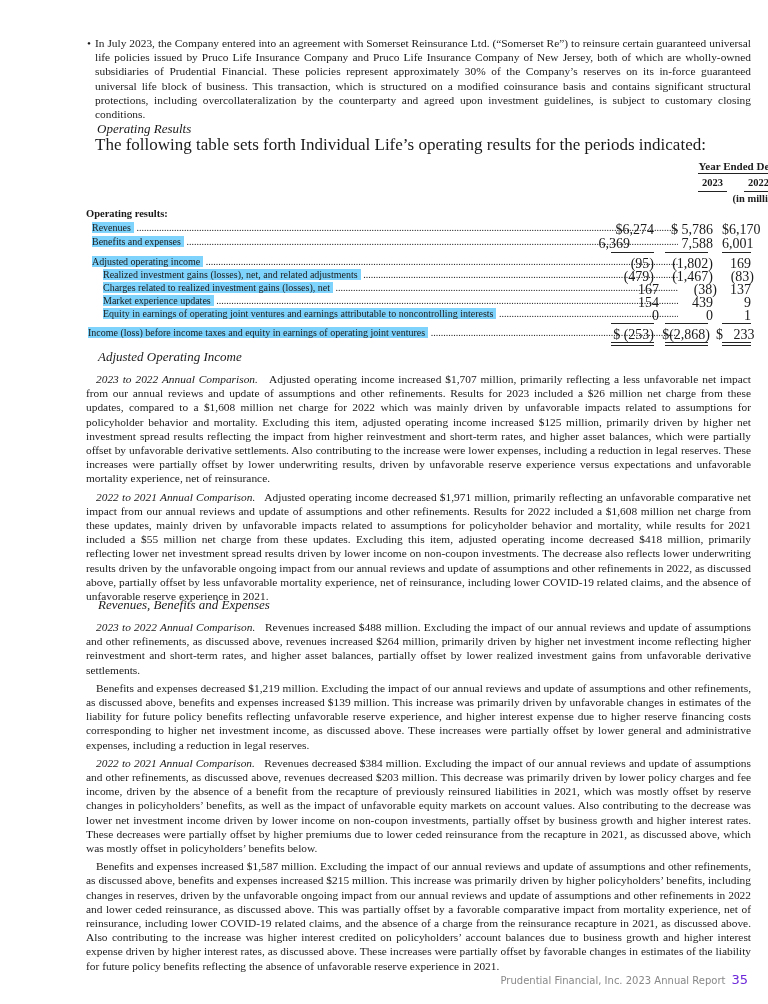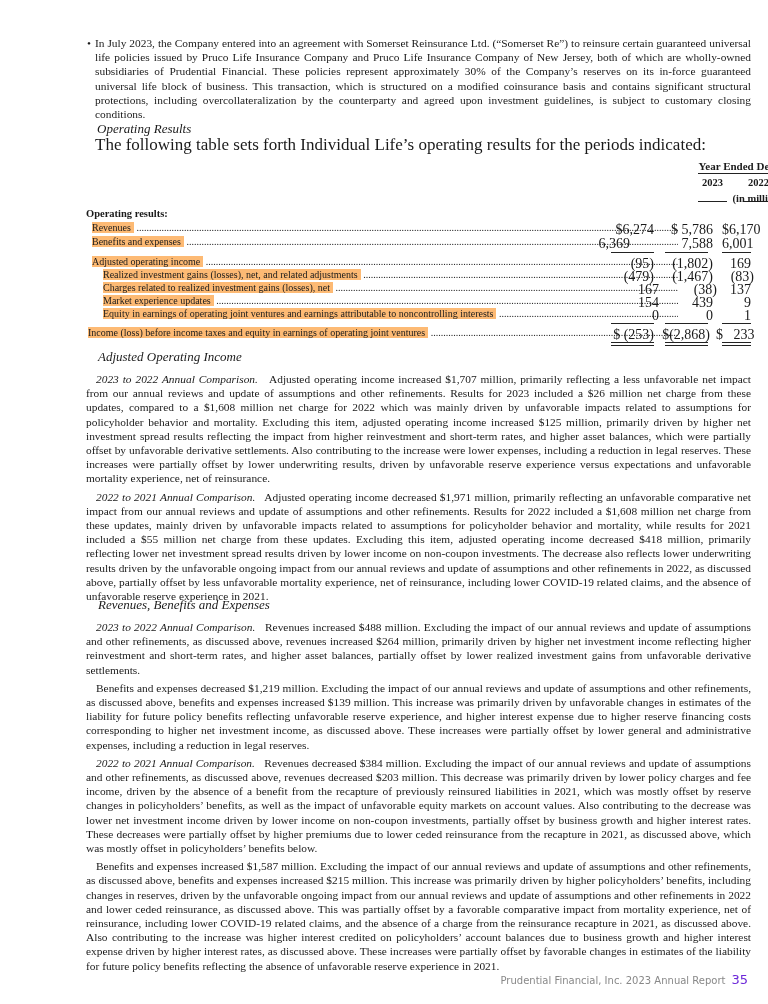--- a/index.html
+++ b/index.html
@@ -14,28 +14,28 @@
   .section { position: absolute; left: 86px; width: 665px; }
   .section .p { text-indent: 10px; }
   .section .p + .p { margin-top: 4px; }
   .it { font-style: italic; }
 
   
   .tbl { position: absolute; left: 86px; top: 160px; width: 665px; font-size: 10px; }
   .hdr-ye { position: absolute; left: 612px; top: 0; width: 123px; text-align: center;
             font-weight: bold; font-size: 11px; border-bottom: 1px solid #222; padding-bottom: 1px; }
   .yr { position: absolute; top: 17px; font-weight: bold; font-size: 10.5px; text-align: center;
-        border-bottom: 1.5px solid #222; padding-bottom: 13px; }
+        border-bottom: 1.5px solid #222; padding-bottom: 3px; }
   .inmil { position: absolute; left: 612px; top: 33px; width: 123px; text-align: center;
            font-weight: bold; font-size: 10.5px; }
   .sec-lbl { position: absolute; left: 0; top: 48px; font-weight: bold; font-size: 10.5px; }
   .row { position: absolute; left: 0; width: 665px; height: 13px; font-size: 10px; }
   .row .lbl { position: absolute; top: 0; white-space: nowrap; overflow: hidden;
               width: 600px; }
-  .row .lbl span.txt { background: #fdba74; padding-right: 3px; }
+  .row .lbl span.txt { background: #7dd3fc; padding-right: 3px; }
   .cell { position: absolute; top: 0; text-align: right; white-space: pre; font-size: 14px; }
   .c1 { left: 525px; width: 48px; }
   .c2 { left: 579px; width: 48px; }
   .c3 { left: 636px; width: 29px; }
   .uline { position: absolute; height: 0; border-top: 1px solid #222; }
   .dline { position: absolute; height: 2px; border-top: 1px solid #222; border-bottom: 1px solid #222; }
   .footer { position: absolute; right: 20px; top: 969px; font-family: "DejaVu Sans", sans-serif; }
   .footer .ftxt { font-size: 10px; color: #888; }
   .footer .pnum { font-size: 13px; color: #6d28d9; margin-left: 6px; }
 </style>

